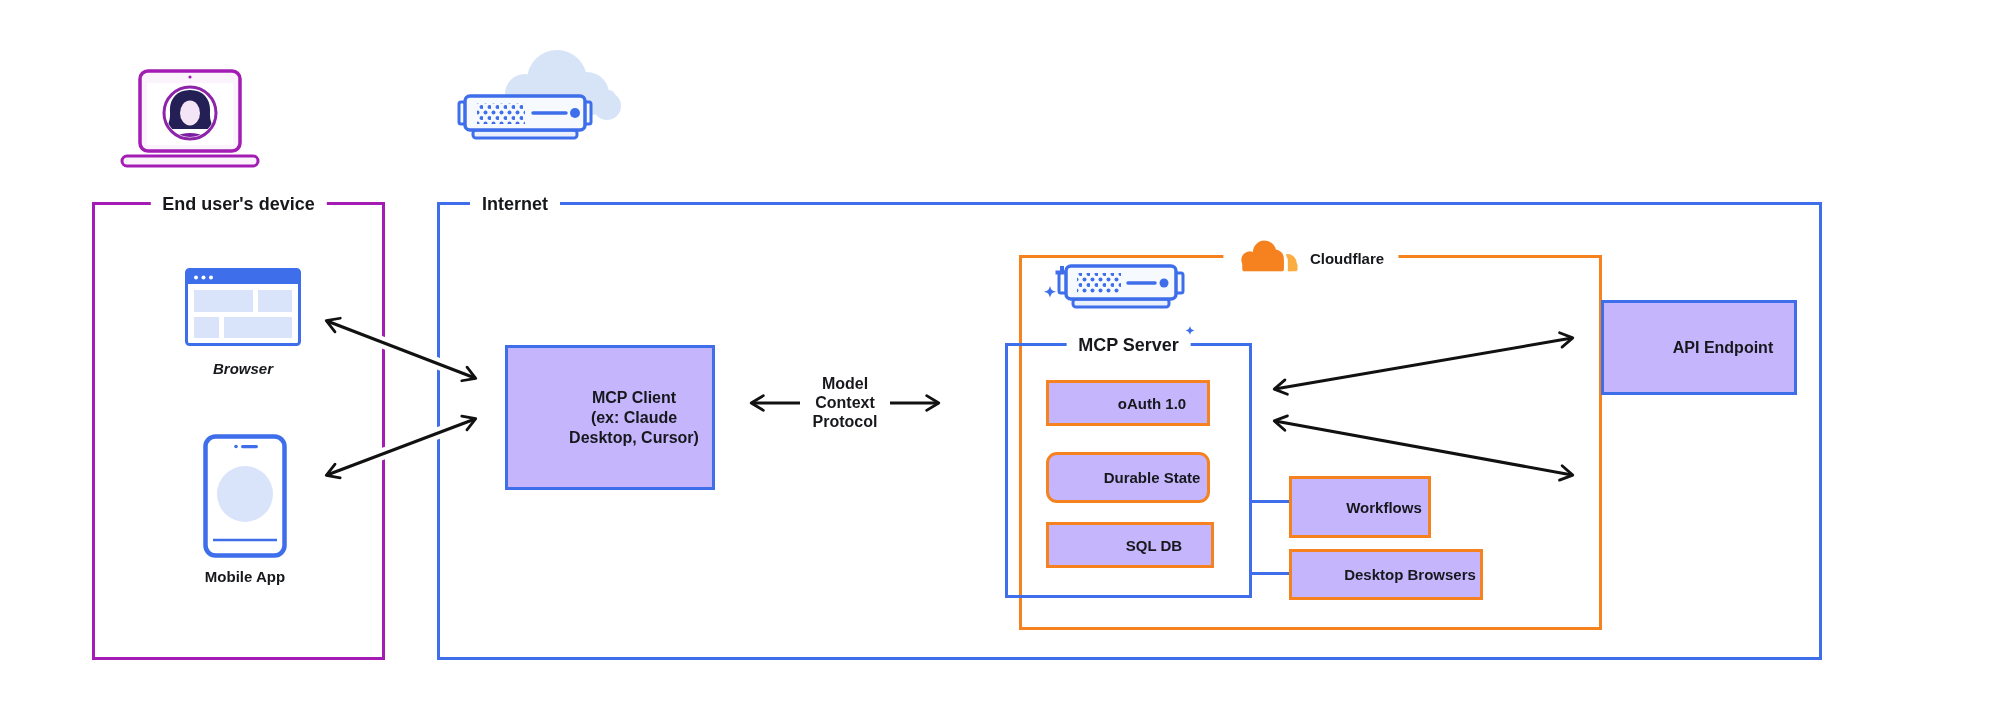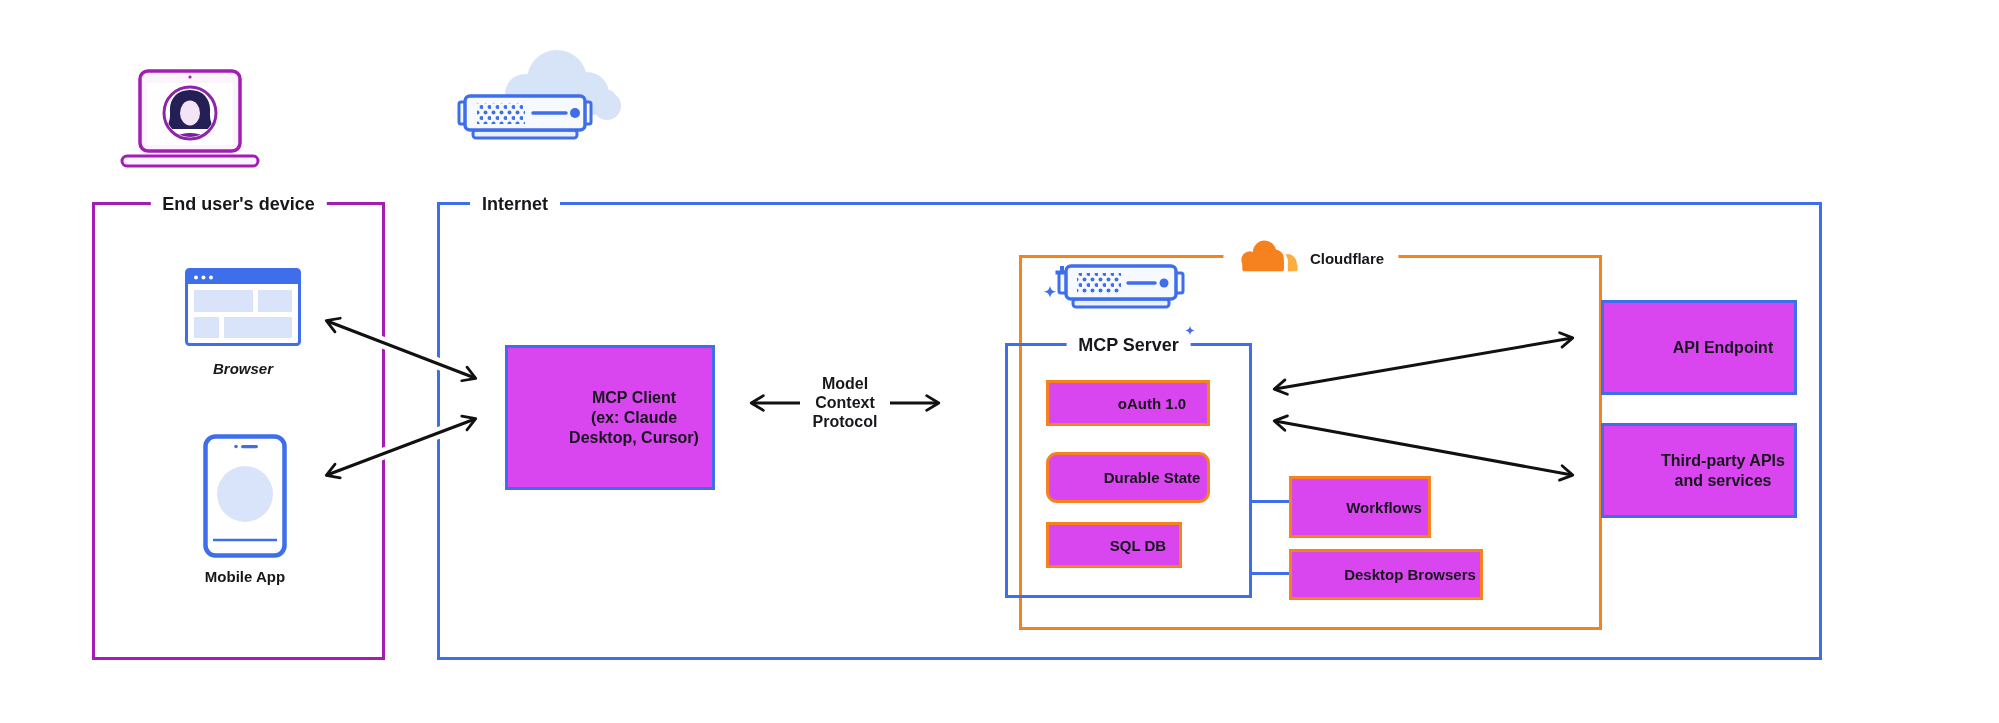--- a/index.html
+++ b/index.html
@@ -10,21 +10,21 @@
   .box{position:absolute;box-sizing:border-box;background:transparent;}
   .purple-box{border:3px solid #A31DB5;}
   .blue-box{border:3px solid #3E6EEA;}
   .orange-box{border:3px solid #F6821F;}
   .label-on-border{
     position:absolute;top:-11px;background:#fff;padding:0 12px;
     font-weight:700;font-size:18px;line-height:21px;white-space:nowrap;
   }
   .center-label{left:50%;transform:translateX(-50%);}
   .node{
-    position:absolute;box-sizing:border-box;background:#d946ef;
+    position:absolute;box-sizing:border-box;background:#c4b5fd;
     display:flex;flex-direction:column;align-items:center;justify-content:center;
     font-weight:700;font-size:15px;line-height:19px;text-align:left;padding-left:48px;
   }
   .node.big{font-size:16px;line-height:20px;}
   .caption{
     position:absolute;font-weight:700;font-size:15px;text-align:center;white-space:nowrap;
   }
   .freetext{
     position:absolute;font-weight:700;font-size:16px;line-height:19px;text-align:center;
   }
@@ -195,40 +195,36 @@
     <span style="display:block;">Context</span>
     <span style="display:block;">Protocol</span>
   </div>
 
   <div class="node orange-box" style="left:1046px;top:380px;width:164px;height:46px;">
     <span>oAuth 1.0</span>
   </div>
   <div class="node orange-box" style="left:1046px;top:452px;width:164px;height:51px;border-radius:11px;">
     <span>Durable State</span>
   </div>
-  <div class="node orange-box" style="left:1046px;top:522px;width:136px;height:46px;">
+  <div class="node orange-box" style="left:1046px;top:522px;width:168px;height:46px;">
     <span>SQL DB</span>
   </div>
 
   <div class="connector" style="left:1252px;top:500px;width:37px;"></div>
   <div class="connector" style="left:1252px;top:572px;width:37px;"></div>
 
   <div class="node orange-box" style="left:1289px;top:476px;width:142px;height:62px;">
     <span>Workflows</span>
   </div>
   <div class="node orange-box" style="left:1289px;top:549px;width:194px;height:51px;">
     <span>Desktop Browsers</span>
   </div>
 
   <div class="node big blue-box" style="left:1601px;top:300px;width:196px;height:95px;">
     <span>API Endpoint</span>
-  </div>
-  <div class="node big blue-box" style="left:1601px;top:423px;width:196px;height:95px;">
-    <span>Third-party APIs</span>
-    <span>and services</span>
   </div>
 
   <svg id="arrow-overlay" width="1999" height="723" viewBox="0 0 1999 723">
     <defs>
       <marker id="ah" viewBox="0 0 12 12" refX="9.5" refY="6" markerWidth="6.5" markerHeight="6.5" orient="auto-start-reverse" markerUnits="strokeWidth">
         <polyline points="2.5,1.5 10,6 2.5,10.5" fill="none" stroke="#111111" stroke-width="1.7" stroke-linecap="round" stroke-linejoin="round"></polyline>
       </marker>
     </defs>
 
     <g stroke="#ffffff" stroke-width="12" fill="none">

